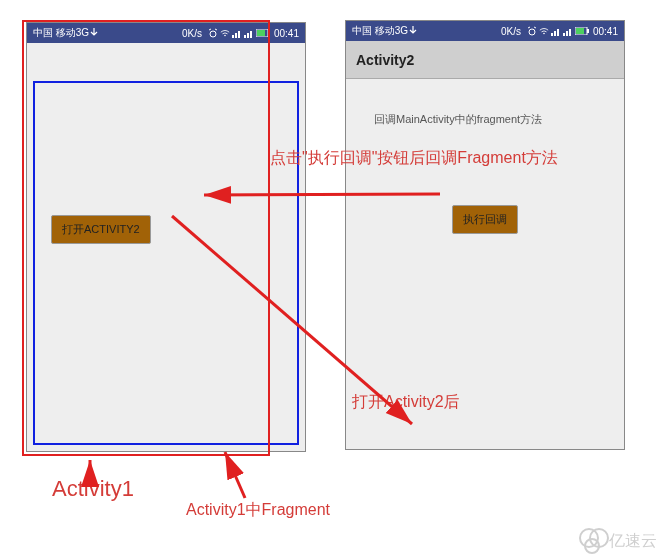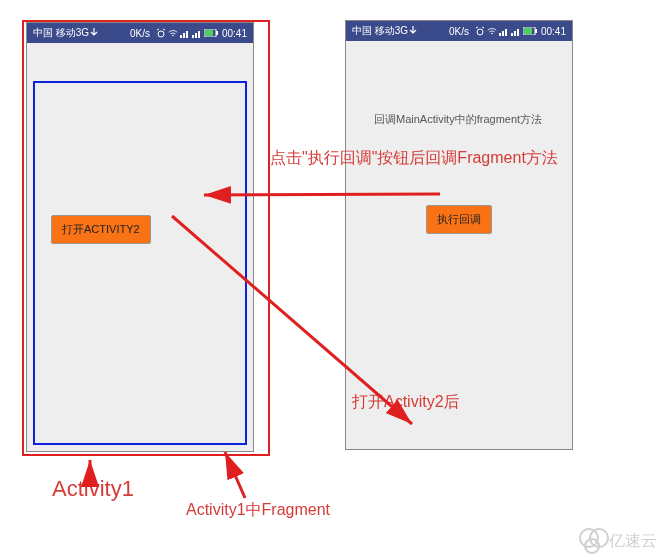--- a/index.html
+++ b/index.html
@@ -6,21 +6,21 @@
 body {
   width: 663px; height: 560px;
   background: #fff;
   font-family: "Microsoft YaHei", Arial, sans-serif;
   position: relative;
 }
 
 
 .phone {
   position: absolute;
-  width: 228px; height: 430px;
+  width: 280px; height: 430px;
   background: #eee;
   border: 1px solid #888;
 }
 .phone.left { left: 26px; top: 22px; }
 .phone.right { left: 345px; top: 20px; }
 
 .statusbar {
   height: 20px;
   background: #3a4a8a;
   color: #fff;
@@ -57,21 +57,21 @@
   border: 2px solid #1020e0;
   pointer-events:none;
 }
 .red-outline {
   position:absolute; pointer-events:none;
   border: 2px solid #e02020;
 }
 
 .btn {
   display:inline-block;
-  background: #f97316;
+  background: #a16207;
   border: 1px solid #999;
   border-radius: 2px;
   padding: 6px 10px;
   font-size: 11px;
   color:#222;
 }
 
 .text-small { font-size: 11px; color:#555; }
 
 .annot {
@@ -185,20 +185,23 @@
         </svg>
       <svg class="ic" viewBox="0 0 14 8" style="width:14px;height:8px">
           <rect x="0" y="0" width="12" height="8" stroke="#fff" stroke-width="1" fill="none"></rect>
           <rect x="1" y="1" width="8" height="6" fill="#4dd060"></rect>
           <rect x="12" y="2" width="2" height="4" fill="#fff"></rect>
         </svg>
     </span>
     <span class="time">00:41</span>
   </div>
 
+  <div class="appbar">
+    <span>Activity2</span>
+  </div>
 
   <div class="content">
     <div style="padding:6px 4px 18px">
       <span class="text-small">回调MainActivity中的fragment方法</span>
     </div>
     <div style="height:60px"></div>
     <div style="text-align:center">
       <span class="btn">执行回调</span>
     </div>
   </div>

